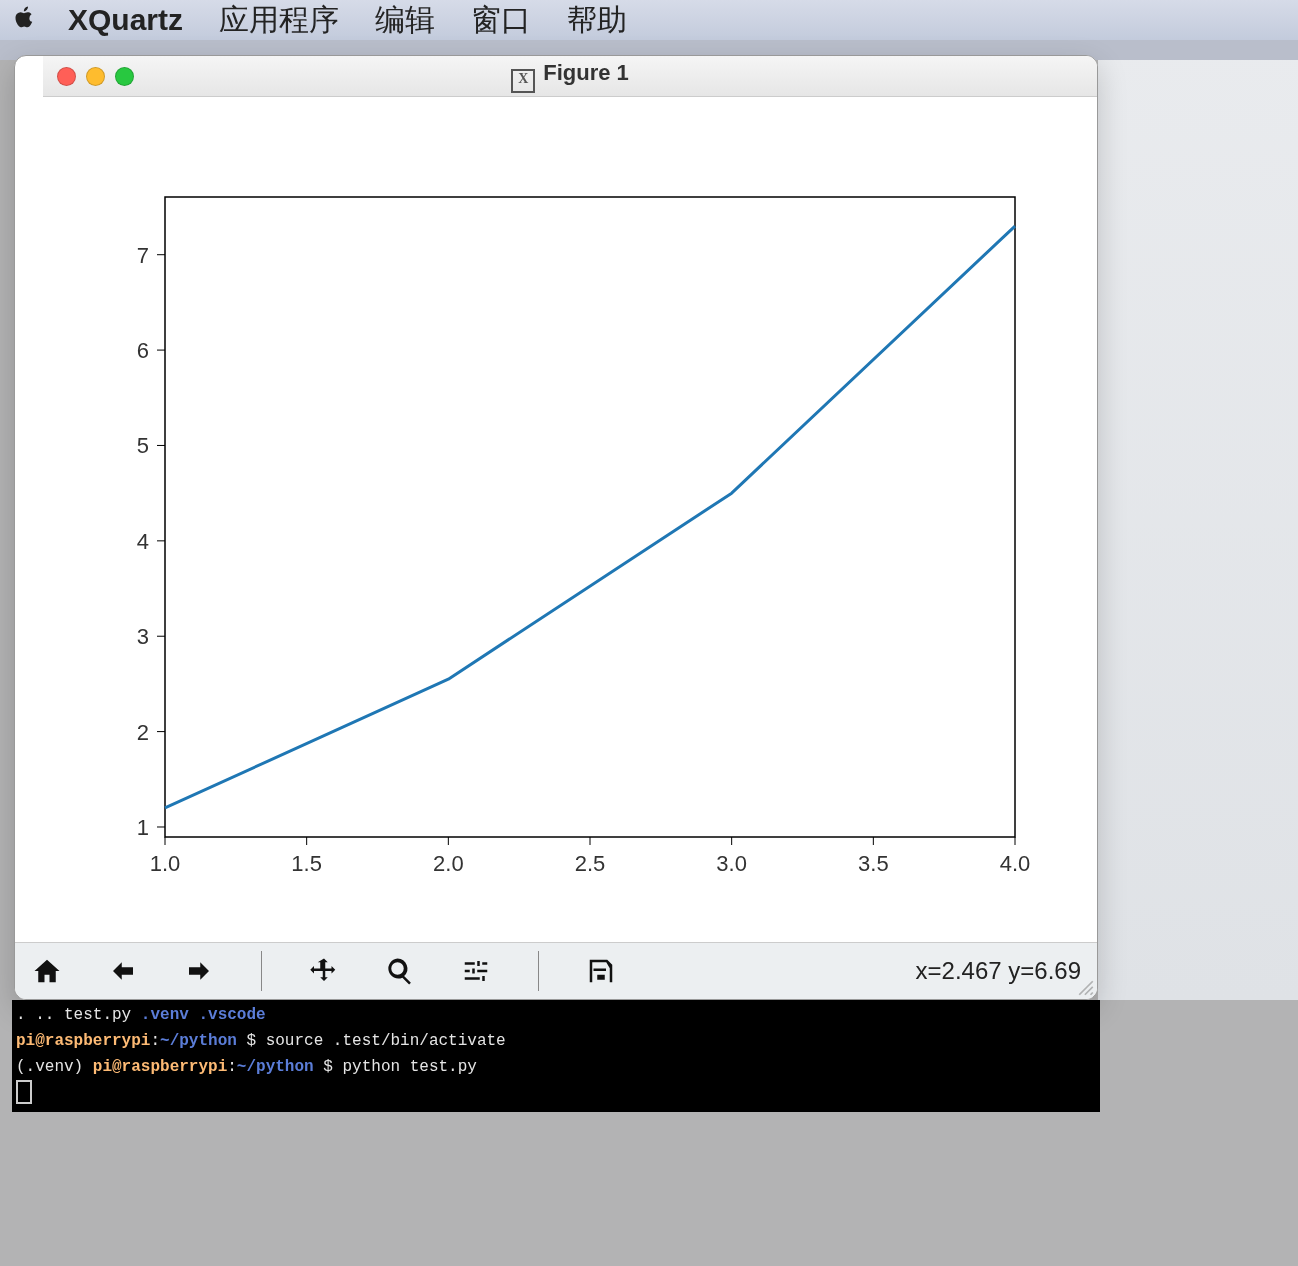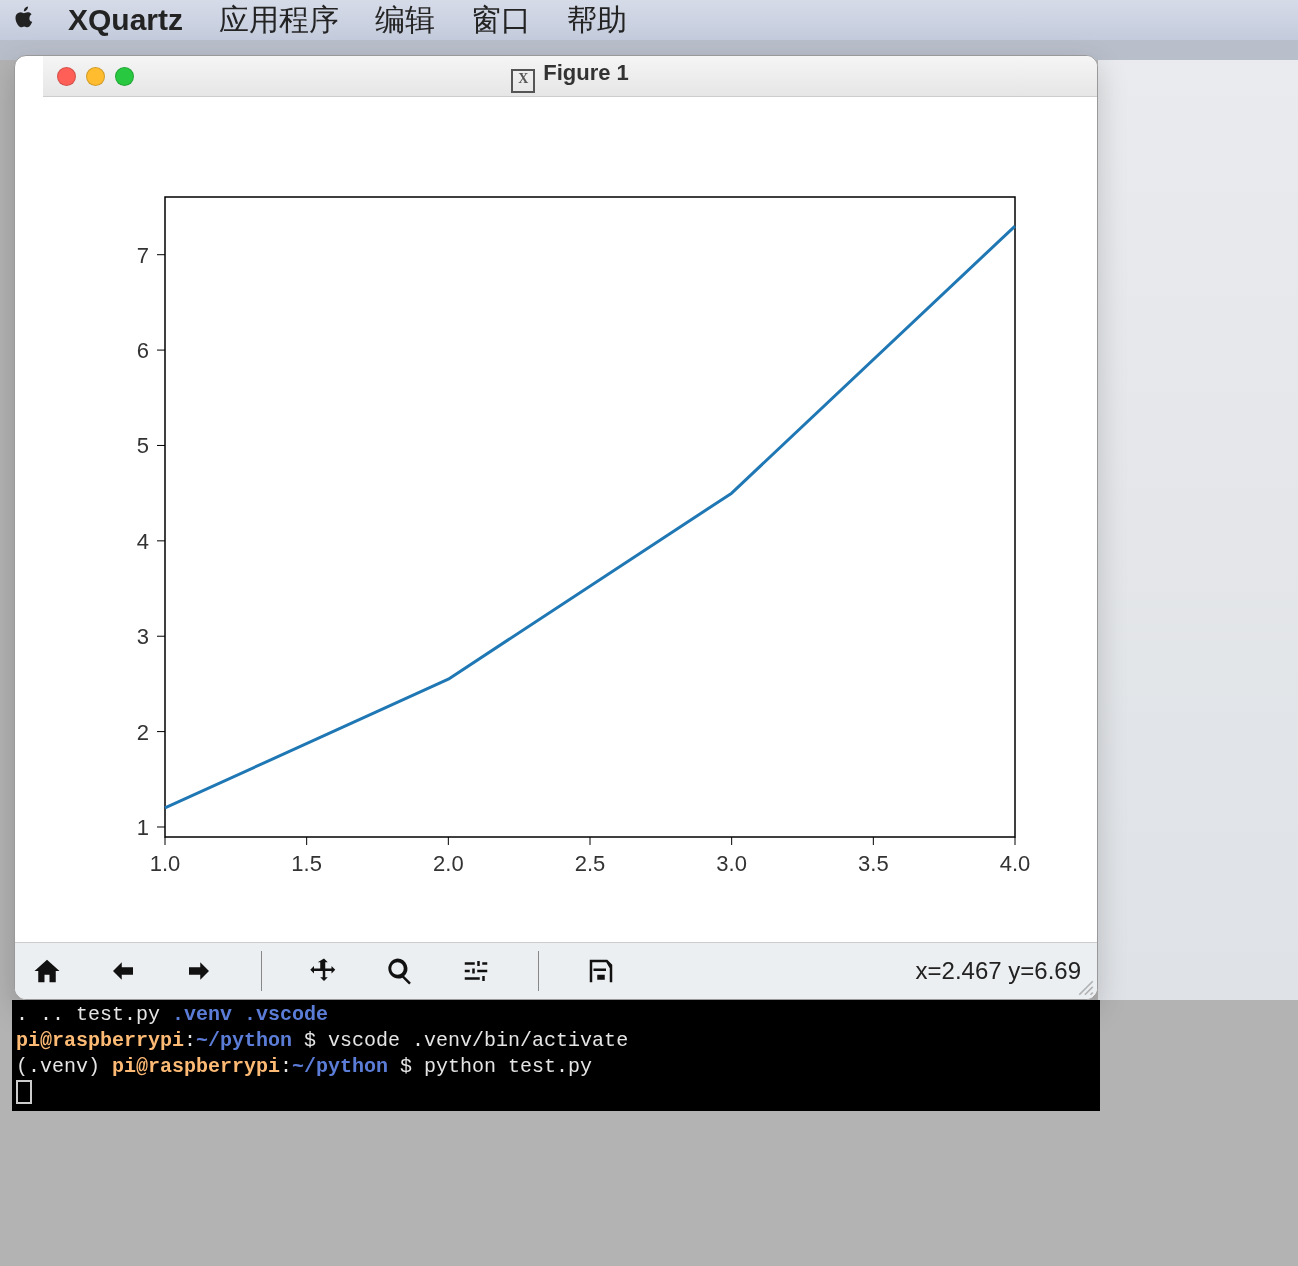--- a/index.html
+++ b/index.html
@@ -22,21 +22,21 @@
   .titleblock{position:absolute;left:0;right:0;text-align:center;font-weight:700;font-size:22px;color:#333;pointer-events:none;}
   .titleblock .xicon{display:inline-block;width:20px;height:20px;border:2px solid #555;margin-right:8px;vertical-align:-3px;font-size:14px;line-height:16px;color:#555;font-family:serif;}
   .plotarea{flex:1;position:relative;background:#fff;}
   .plotarea svg{position:absolute;inset:0;}
   .toolbar{height:56px;background:#eceff1;border-top:1px solid #ccc;display:flex;align-items:center;padding:0 10px;position:relative;gap:32px;}
   .toolbar .btn{width:44px;height:44px;display:flex;align-items:center;justify-content:center;color:#222;border-radius:4px;}
   .toolbar .sep{width:1px;height:40px;background:#888;margin:0 8px;}
   .toolbar .coord{position:absolute;right:16px;font-size:24px;color:#222;}
   .resize-grip{position:absolute;right:2px;bottom:2px;width:18px;height:18px;opacity:.5;}
   
-  .term{position:absolute;left:12px;top:1000px;width:1080px;background:#000;color:#ccc;font-family:"Courier New",monospace;font-size:20px;line-height:26px;padding:2px 4px;}
+  .term{position:absolute;left:12px;top:1000px;width:1080px;background:#000;color:#ccc;font-family:"Courier New",monospace;font-size:16px;line-height:26px;padding:2px 4px;}
   .term .blue{color:#5b7dd8;font-weight:700;}
   .term .green{color:#fdba74;font-weight:700;}
   .term .white{color:#e5e5e5;}
   .term .cursor{display:inline-block;width:12px;height:20px;border:2px solid #ccc;vertical-align:-3px;}
   
   .bgwin{position:absolute;top:40px;right:0;width:200px;height:960px;background:linear-gradient(#e9ebee,#dfe2e6);}
 </style>
 </head>
 <body>
 
@@ -146,19 +146,19 @@
         <path stroke="#777" stroke-width="1.5" d="M2 14L14 2M7 14L14 7M12 14l2-2"></path>
       </svg>
   </div>
 </div>
 
 <div class="term">
   <div>
     <span class="white">.  ..  test.py  </span><span class="blue">.venv  .vscode</span>
   </div>
   <div>
-    <span class="green">pi@raspberrypi</span><span class="white">:</span><span class="blue">~/python</span><span class="white"> $ </span><span class="white">vscode .venv/bin/activate</span>
+    <span class="green">pi@raspberrypi</span><span class="white">:</span><span class="blue">~/python</span><span class="white"> $ </span><span class="white">source .test/bin/activate</span>
   </div>
   <div>
     <span class="white">(.venv) </span><span class="green">pi@raspberrypi</span><span class="white">:</span><span class="blue">~/python</span><span class="white"> $ </span><span class="white">python test.py</span>
   </div>
   <div><span class="cursor"></span></div>
 </div>
 
 </body></html>

